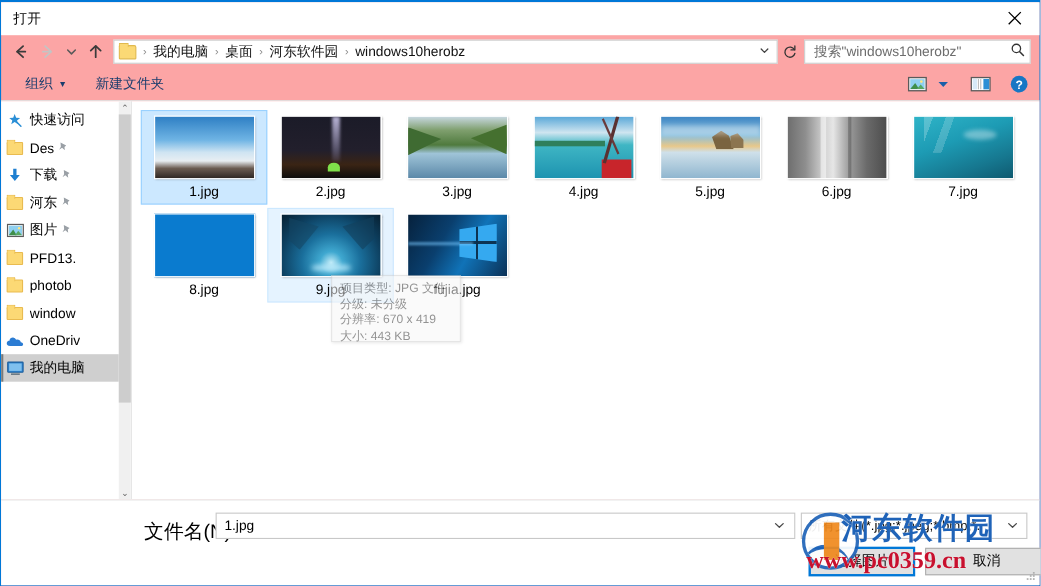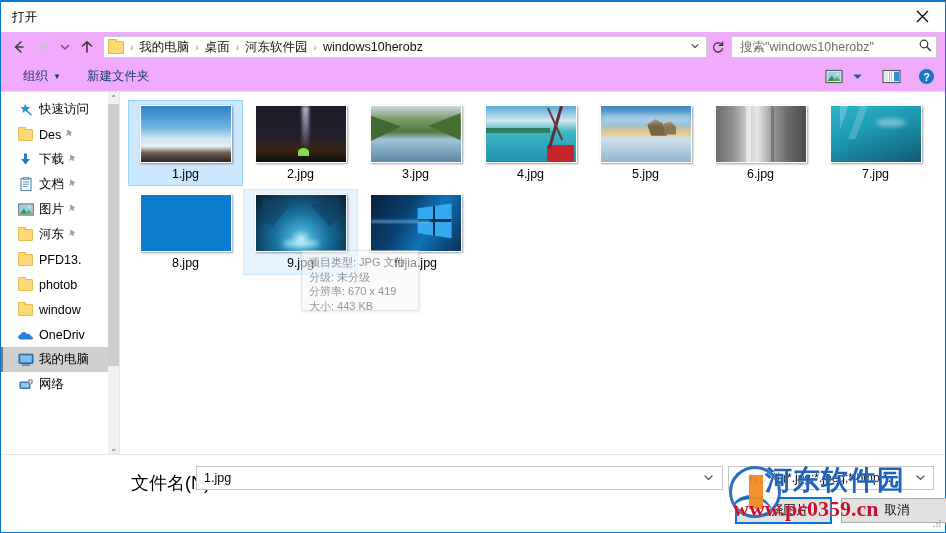--- a/index.html
+++ b/index.html
@@ -5,21 +5,21 @@
   * { box-sizing: border-box; margin: 0; padding: 0; }
   html, body {
     width: 946px; height: 533px;
     overflow: hidden;
     background: #ffffff;
     font-family: "Liberation Sans", "DejaVu Sans", sans-serif;
   }
   .dialog {
     position: relative;
     width: 946px; height: 533px;
-    background: #f0abfc;
+    background: #fca5a5;
     border: 1px solid #0078d7;
     border-top: 2px solid #0078d7;
     display: flex; flex-direction: column; justify-content: flex-end;
   }
 
   
   .titlebar {
     height: 30px; flex: 0 0 30px;
     display: flex; align-items: center;
     background: #ffffff;
@@ -136,21 +136,21 @@
     background: #ffffff;
     border-right: 1px solid #e6e6e6;
     position: relative;
     overflow: hidden;
   }
   .sb-scroll { position: absolute; inset: 0 11px 0 0; padding-top: 5px; }
   .sb-item {
     height: 25px;
     display: flex; align-items: center;
     font-size: 12.5px; color: #000;
-    padding-left: 16px;
+    padding-left: 4px;
     white-space: nowrap;
     cursor: default;
     position: relative;
   }
   .sb-item.child { }
   .sb-item.selected { background: #cfcfcf; }
   .sb-item.selected:before {
     content:""; position:absolute; left:0; top:0; bottom:0; width:2px; background:#7a7a7a;
   }
   .sb-ico { width: 17px; flex: 0 0 17px; display: flex; align-items: center; justify-content: center; margin-right: 5px; }
@@ -468,29 +468,26 @@
             </svg>
           </span>
           <span class="sb-label">下载</span>
           <span class="pin">
             <svg width="11" height="11" viewBox="0 0 11 11">
                 <path d="M3 1.5 L8.2 4.2 L6.6 5.6 L7 8.5 L4.4 6.4 L1.8 8.2 L3.3 5.3 Z" fill="#9aa0a6"></path>
               </svg>
           </span>
         </div>
 
+
         <div class="sb-item child">
           <span class="sb-ico">
-            <svg width="14" height="15" viewBox="0 0 14 15">
-              <rect x="2" y="1.5" width="10" height="12" fill="#ffffff" stroke="#5f8dbb" stroke-width="1.2"></rect>
-              <path d="M4 5 L10 5 M4 7.2 L10 7.2 M4 9.4 L8.5 9.4" stroke="#5f8dbb" stroke-width="1"></path>
-              <rect x="4.5" y="0.5" width="5" height="2.2" fill="#9fc3e0" stroke="#5f8dbb" stroke-width="0.8"></rect>
-            </svg>
-          </span>
-          <span class="sb-label">文档</span>
+              <span class="folder-ico"></span>
+            </span>
+          <span class="sb-label">河东</span>
           <span class="pin">
             <svg width="11" height="11" viewBox="0 0 11 11">
                 <path d="M3 1.5 L8.2 4.2 L6.6 5.6 L7 8.5 L4.4 6.4 L1.8 8.2 L3.3 5.3 Z" fill="#9aa0a6"></path>
               </svg>
           </span>
         </div>
 
         <div class="sb-item child">
           <span class="sb-ico">
             <svg width="16" height="13" viewBox="0 0 16 13">
@@ -506,32 +503,20 @@
             <svg width="11" height="11" viewBox="0 0 11 11">
                 <path d="M3 1.5 L8.2 4.2 L6.6 5.6 L7 8.5 L4.4 6.4 L1.8 8.2 L3.3 5.3 Z" fill="#9aa0a6"></path>
               </svg>
           </span>
         </div>
 
         <div class="sb-item child">
           <span class="sb-ico">
               <span class="folder-ico"></span>
             </span>
-          <span class="sb-label">河东</span>
-          <span class="pin">
-            <svg width="11" height="11" viewBox="0 0 11 11">
-                <path d="M3 1.5 L8.2 4.2 L6.6 5.6 L7 8.5 L4.4 6.4 L1.8 8.2 L3.3 5.3 Z" fill="#9aa0a6"></path>
-              </svg>
-          </span>
-        </div>
-
-        <div class="sb-item child">
-          <span class="sb-ico">
-              <span class="folder-ico"></span>
-            </span>
           <span class="sb-label">PFD13.</span>
         </div>
 
         <div class="sb-item child">
           <span class="sb-ico">
               <span class="folder-ico"></span>
             </span>
           <span class="sb-label">photob</span>
         </div>
 
@@ -556,31 +541,20 @@
           <span class="sb-ico">
             <svg width="16" height="14" viewBox="0 0 16 14">
               <rect x="1" y="1.2" width="14" height="9.2" rx="0.6" fill="#2f84d0" stroke="#1e5f9c" stroke-width="1"></rect>
               <rect x="2.3" y="2.4" width="11.4" height="6.8" fill="#7fc0ee"></rect>
               <rect x="4" y="11.4" width="8" height="1.5" fill="#6b7a86"></rect>
             </svg>
           </span>
           <span class="sb-label">我的电脑</span>
         </div>
 
-        <div class="sb-item">
-          <span class="sb-ico">
-            <svg width="16" height="14" viewBox="0 0 16 14">
-              <rect x="2" y="4" width="10" height="6.4" rx="0.6" fill="#3f8fd4" stroke="#23608f" stroke-width="0.9"></rect>
-              <rect x="3" y="5" width="8" height="4.4" fill="#8ecbf0"></rect>
-              <circle cx="12.4" cy="3.6" r="2.6" fill="#7d8b96"></circle>
-              <path d="M10.4 3.6 L14.4 3.6 M12.4 1.2 L12.4 6" stroke="#ffffff" stroke-width="0.7"></path>
-            </svg>
-          </span>
-          <span class="sb-label">网络</span>
-        </div>
 
       </div>
 
       <div class="sb-track">
         <div class="sb-arrow">⌃</div>
         <div class="sb-thumb" style="height:262px;"></div>
         <div class="sb-gap"></div>
         <div class="sb-arrow">⌄</div>
       </div>
     </div>

